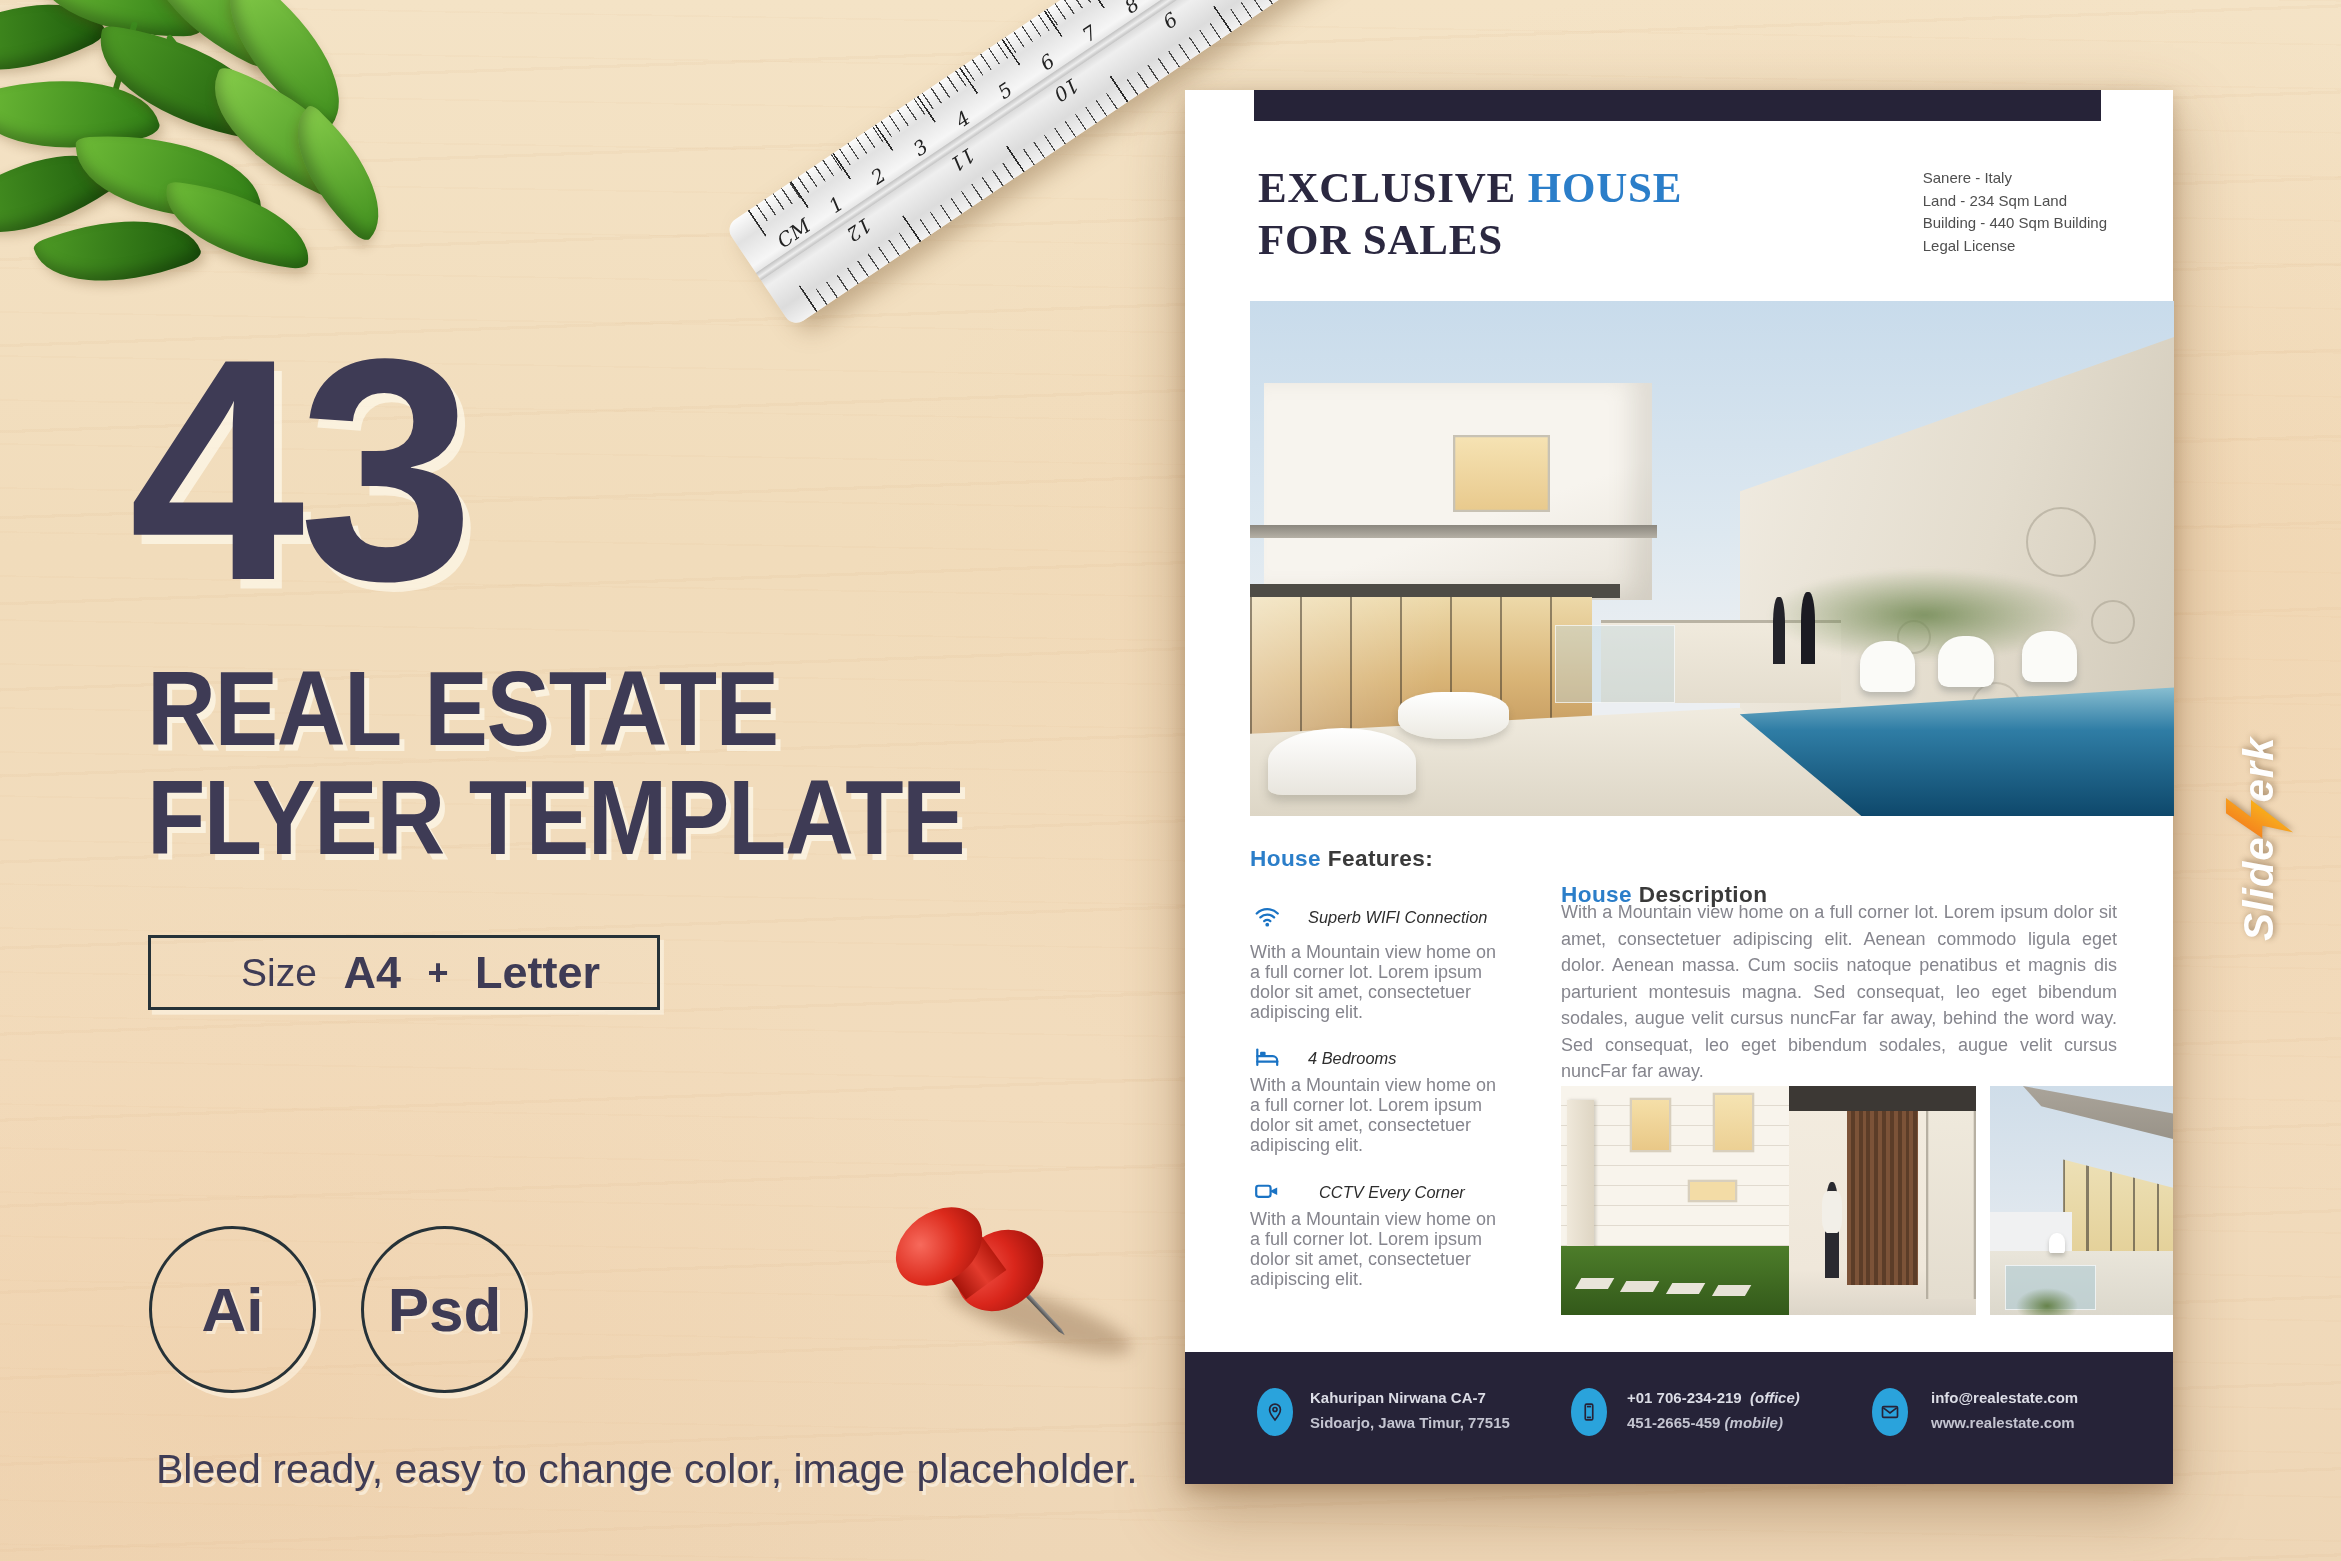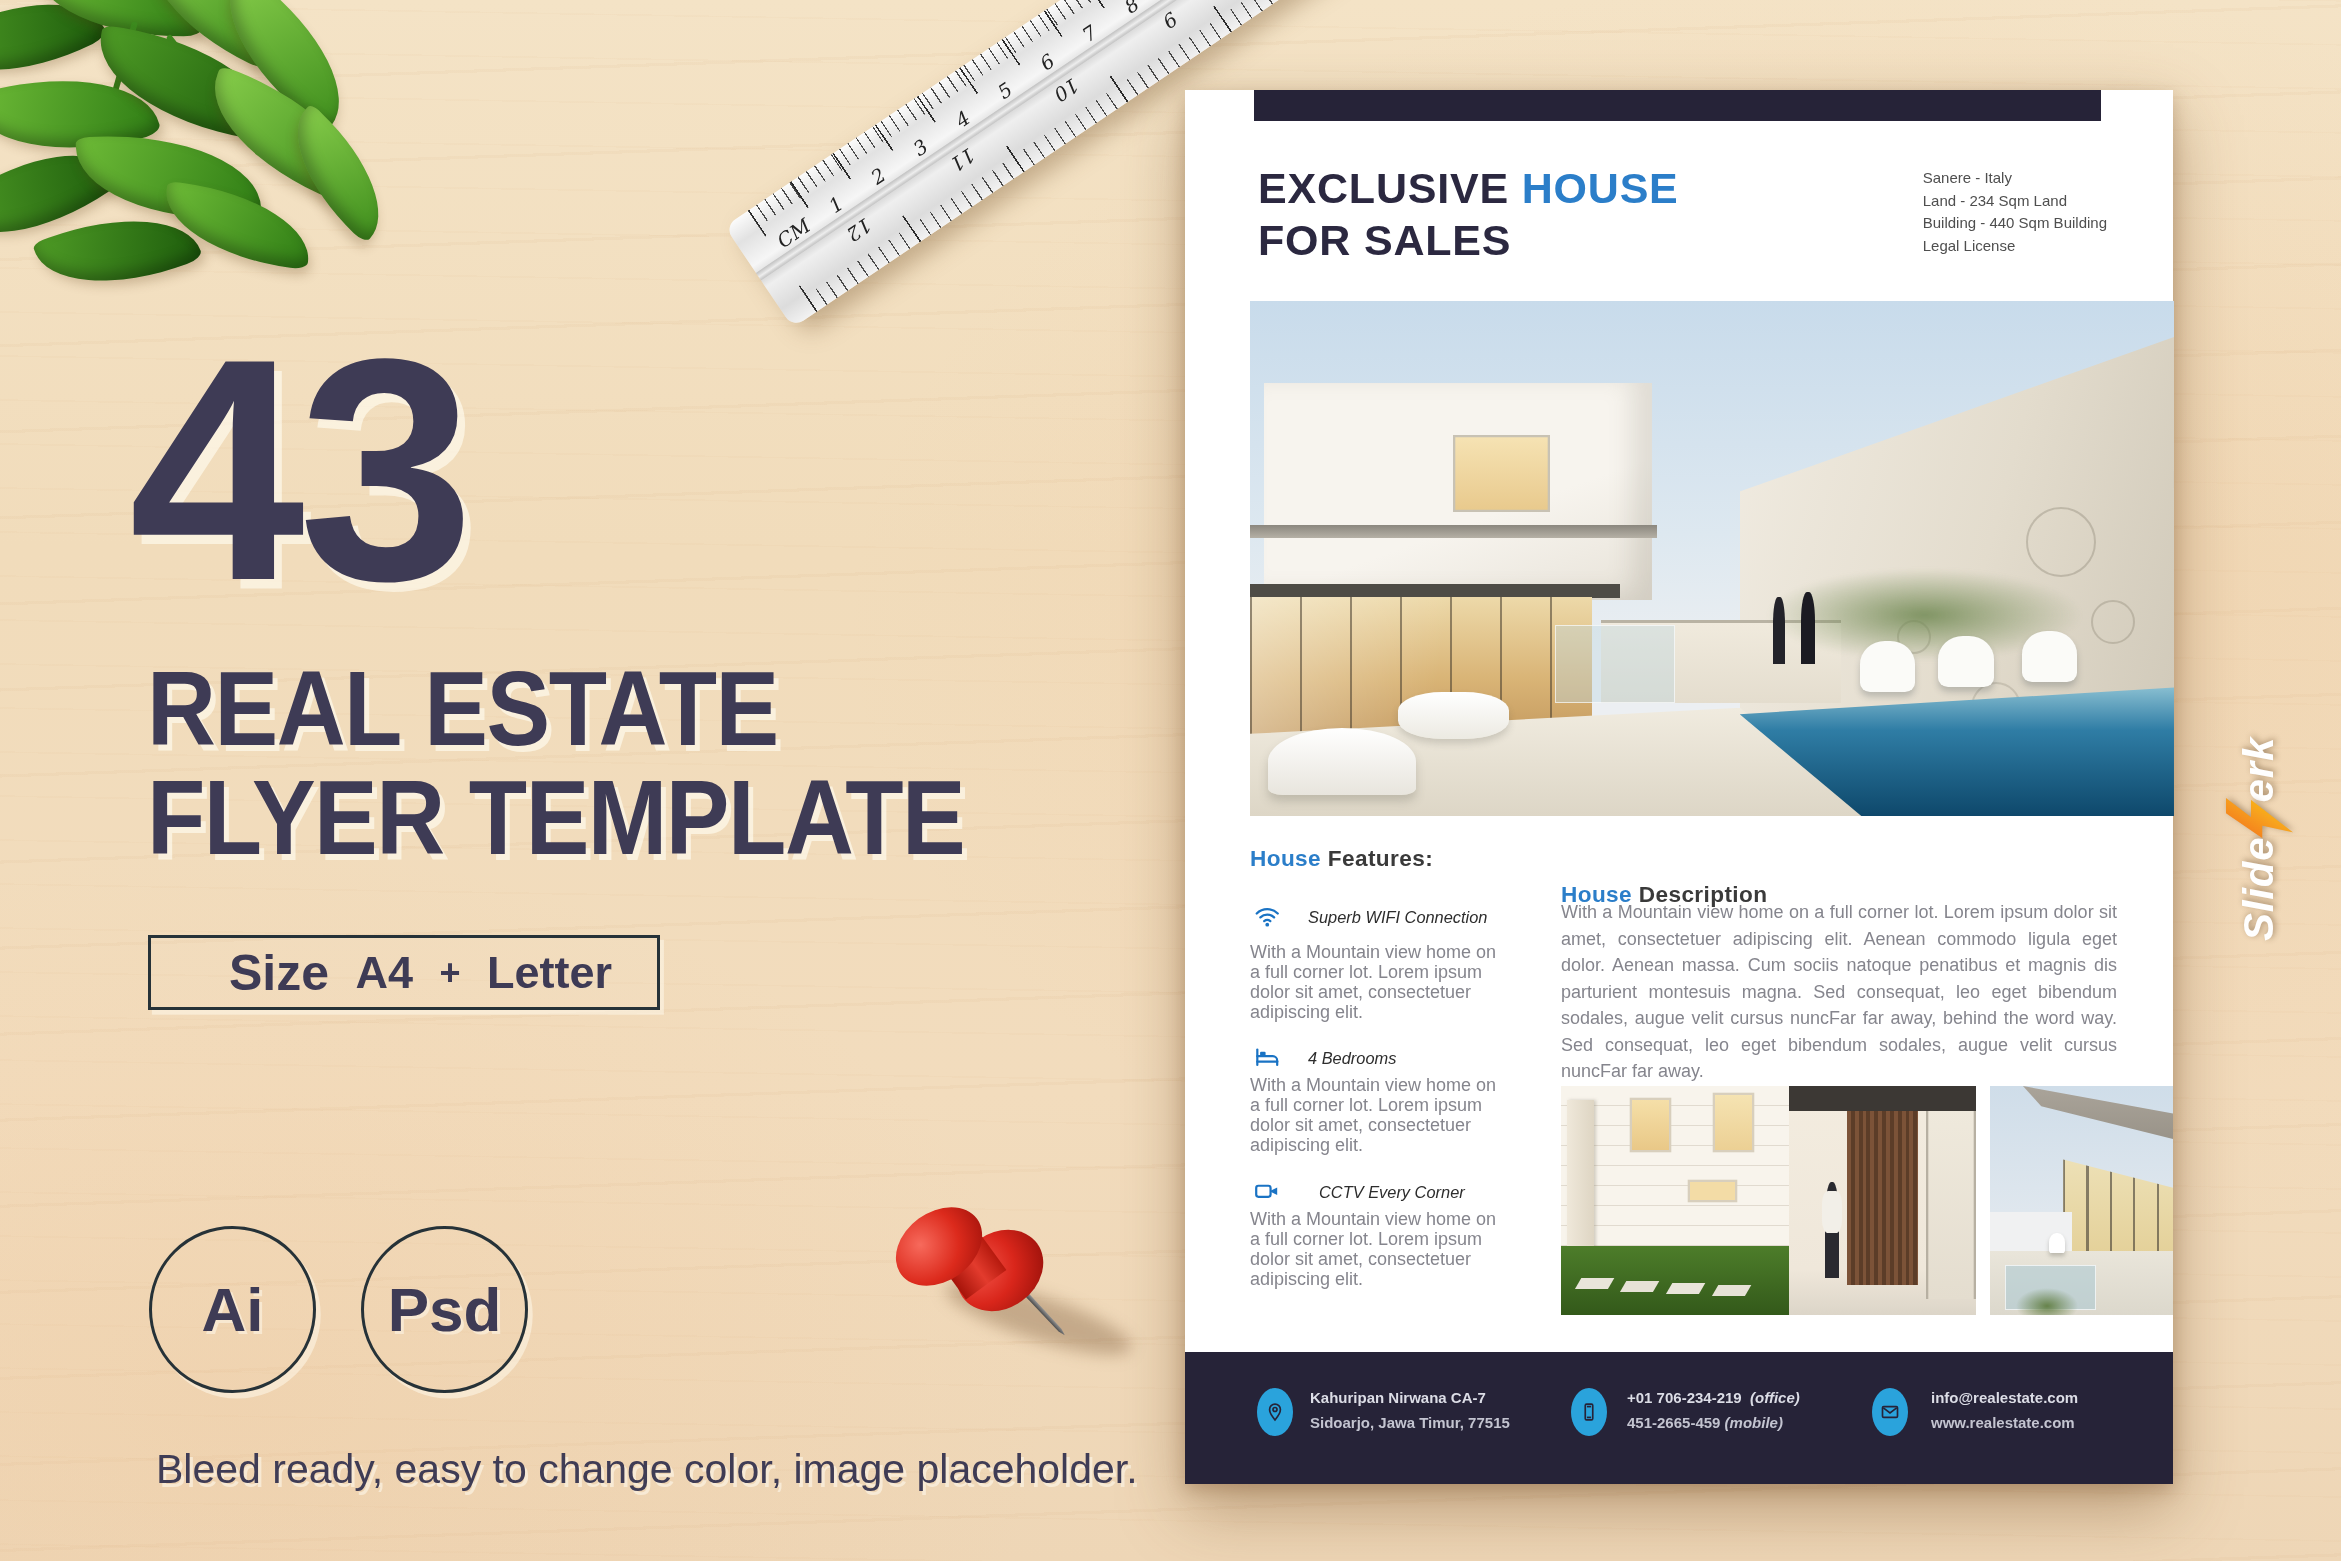--- a/index.html
+++ b/index.html
@@ -48,21 +48,21 @@
 
   
   .big-number { left:129px; top:312px; font-size:316px; font-weight:700; letter-spacing:-6.2px;
                 color:#3e3b55; text-shadow:7.8px 9.4px 0 rgba(255,252,240,.65); line-height:1; }
   .left-title { left:147px; top:654px; font-size:106px; line-height:109px; font-weight:700;
                 color:#3e3b55; letter-spacing:-1.6px; transform:scaleX(.9); transform-origin:left top;
                 text-shadow:5.5px 6.2px 0 rgba(255,252,240,.65); }
   .size-box { left:148px; top:935px; width:512px; height:75px; border:3.1px solid #263238;
               background:rgba(255,255,255,.04); box-shadow:3.9px 4.7px 0 rgba(255,252,240,.5);
               display:flex; align-items:center; justify-content:center; gap:26.5px; color:#3e3b55; }
-  .size-box .lbl { font-size:50px; font-weight:700;margin-left:33px; }
+  .size-box .lbl { font-size:39px; font-weight:400;margin-left:33px; }
   .size-box .fmt { font-size:45px; font-weight:700; }
   .size-box .sep { font-size:36px; font-weight:600; }
   .badge { top:1226px; width:167px; height:167px; border:3.1px solid #263238; border-radius:50%;
            display:flex; align-items:center; justify-content:center;
            font-size:62px; font-weight:600; color:#3e3b55;
            box-shadow:4.7px 5.5px 0 rgba(255,252,240,.5); text-shadow:3.1px 3.1px 0 rgba(255,252,240,.5); }
   .badge.ai  { left:149px; }
   .badge.psd { left:361px; }
   .footnote { left:156px; top:1446px; font-size:41px; color:#3f3c55;
               text-shadow:3.1px 3.9px 0 rgba(255,252,240,.55); }
@@ -82,21 +82,21 @@
               transform:rotate(-36deg); }
   .pin-cap { left:892px; top:1212px; width:94px; height:69px; border-radius:50%;
              background:radial-gradient(circle at 35% 32%, #f76a5c 0%, #dc2a1c 50%, #9c1009 95%);
              transform:rotate(-36deg); }
 
   
   .flyer { left:1185px; top:90px; width:988px; height:1394px; background:#ffffff;
            box-shadow:0 25px 62px rgba(110,70,30,.40), 0 6.2px 17px rgba(110,70,30,.28); }
   .topbar { left:69px; top:0; width:847px; height:31px; background:#262338; }
   .flyer-title { left:73px; top:72px; font-size:43px; line-height:52px; font-weight:700;
-                 letter-spacing:0.8px; color:#2b2840; }
+                 letter-spacing:0.8px; color:#2b2840;font-family:Liberation Serif, serif; }
   .flyer-title .accent { color:#2b7ec9; }
   .flyer-info { right:66px; top:77px; font-size:15px; line-height:22.6px; color:#4f4f4f; }
   .flyer-info span { display:block; }
 
   .main-photo { left:65px; top:211px; width:924px; height:515px; overflow:hidden;
                 background:linear-gradient(180deg,#c8dbeb 0%,#dde8f0 45%,#eceff2 70%); }
   .mp { position:absolute; }
 
   .sec-heading { font-size:22.6px; font-weight:700; color:#3a3a3a; letter-spacing:0.4px; }
   .sec-heading .accent { color:#2b7ec9; }

